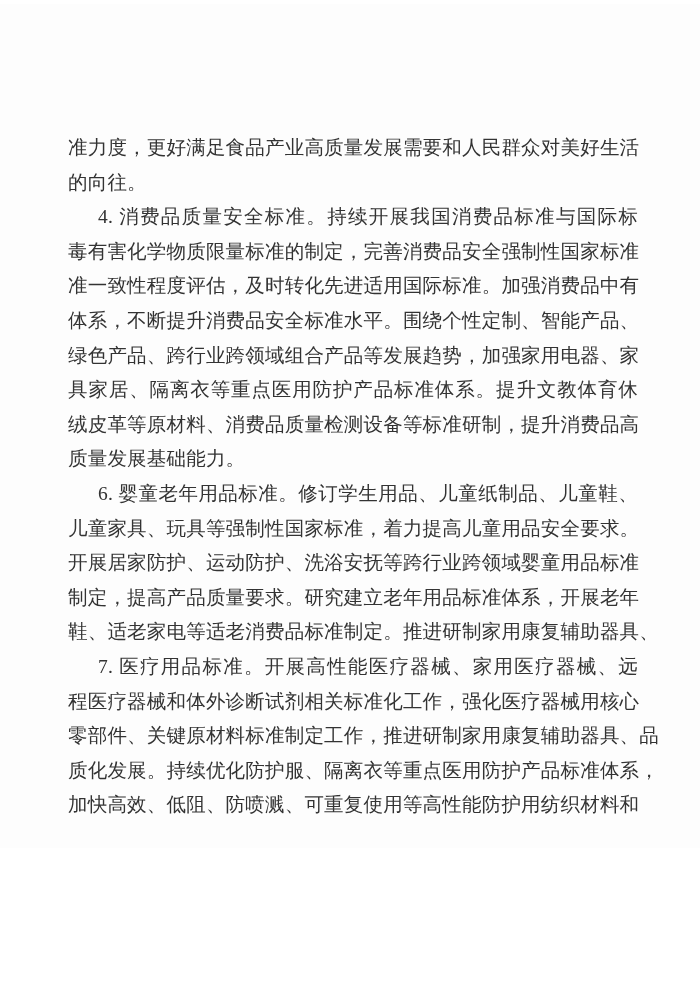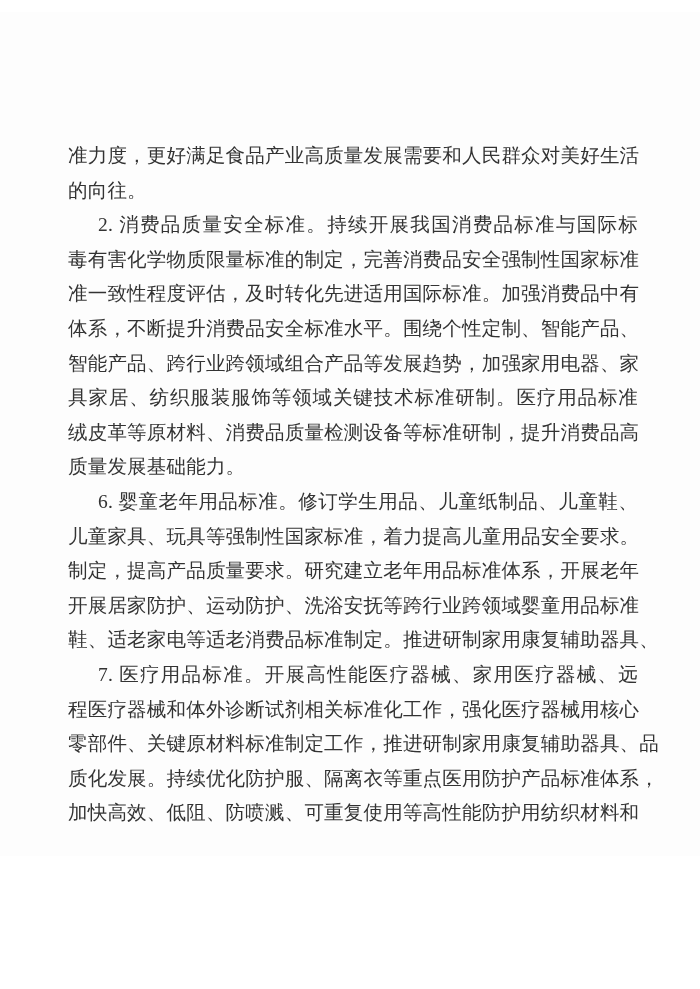--- a/index.html
+++ b/index.html
@@ -4,21 +4,21 @@
 <style>
   html, body {
     margin: 0;
     padding: 0;
     background: #ffffff;
   }
   .page {
     position: relative;
     width: 700px;
     height: 844px;
-    margin: 12px auto;
+    margin: 4px auto;
     background: var(--page-bg, #fdfdfd);
     color: var(--page-fg, #333333);
     font-family: "Liberation Serif", "DejaVu Serif", serif;
     overflow: hidden;
   }
   .text-block {
     position: absolute;
     left: 68px;
     top: 127px;
     width: 570px;
@@ -48,32 +48,32 @@
     color: var(--page-fg, #333333);
   }
 </style>
 </head>
 <body>
 
 <div class="page" style="--page-bg: #fdfdfd; --page-fg: #333333;">
   <div class="text-block">
       <div class="line">准力度，更好满足食品产业高质量发展需要和人民群众对美好生活</div>
       <div class="line flush">的向往。</div>
-      <div class="line indent">2. 消费品质量安全标准。持续开展我国消费品标准与国际标</div>
+      <div class="line indent">4. 消费品质量安全标准。持续开展我国消费品标准与国际标</div>
       <div class="line">毒有害化学物质限量标准的制定，完善消费品安全强制性国家标准</div>
       <div class="line">准一致性程度评估，及时转化先进适用国际标准。加强消费品中有</div>
       <div class="line">体系，不断提升消费品安全标准水平。围绕个性定制、智能产品、</div>
-      <div class="line">智能产品、跨行业跨领域组合产品等发展趋势，加强家用电器、家</div>
-      <div class="line">具家居、纺织服装服饰等领域关键技术标准研制。医疗用品标准</div>
+      <div class="line">绿色产品、跨行业跨领域组合产品等发展趋势，加强家用电器、家</div>
+      <div class="line">具家居、隔离衣等重点医用防护产品标准体系。提升文教体育休</div>
       <div class="line">绒皮革等原材料、消费品质量检测设备等标准研制，提升消费品高</div>
       <div class="line flush">质量发展基础能力。</div>
       <div class="line indent">6. 婴童老年用品标准。修订学生用品、儿童纸制品、儿童鞋、</div>
       <div class="line">儿童家具、玩具等强制性国家标准，着力提高儿童用品安全要求。</div>
+      <div class="line">开展居家防护、运动防护、洗浴安抚等跨行业跨领域婴童用品标准</div>
       <div class="line">制定，提高产品质量要求。研究建立老年用品标准体系，开展老年</div>
-      <div class="line">开展居家防护、运动防护、洗浴安抚等跨行业跨领域婴童用品标准</div>
       <div class="line">鞋、适老家电等适老消费品标准制定。推进研制家用康复辅助器具、</div>
       <div class="line indent">7. 医疗用品标准。开展高性能医疗器械、家用医疗器械、远</div>
       <div class="line">程医疗器械和体外诊断试剂相关标准化工作，强化医疗器械用核心</div>
       <div class="line">零部件、关键原材料标准制定工作，推进研制家用康复辅助器具、品</div>
       <div class="line">质化发展。持续优化防护服、隔离衣等重点医用防护产品标准体系，</div>
       <div class="line">加快高效、低阻、防喷溅、可重复使用等高性能防护用纺织材料和</div>
     </div>
   <div class="page-number">— 9 —</div>
 </div>
 

